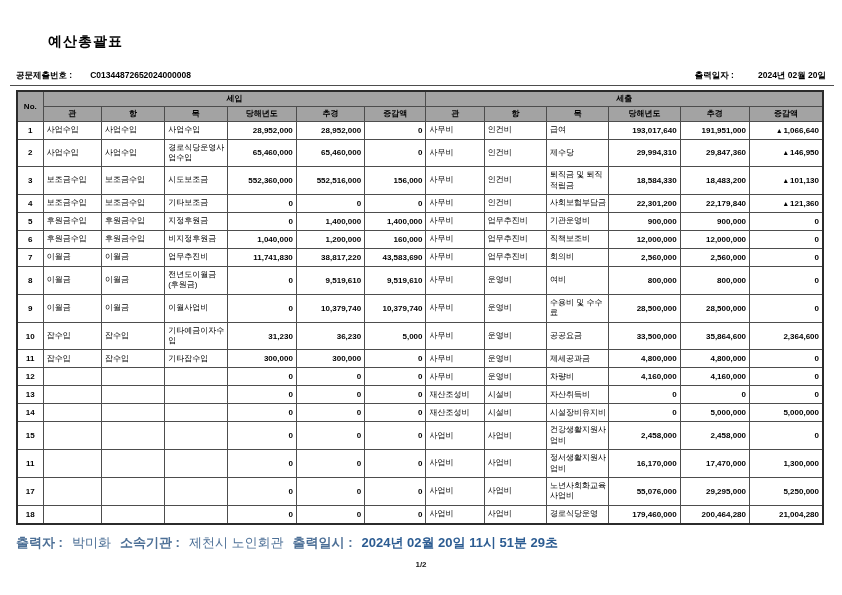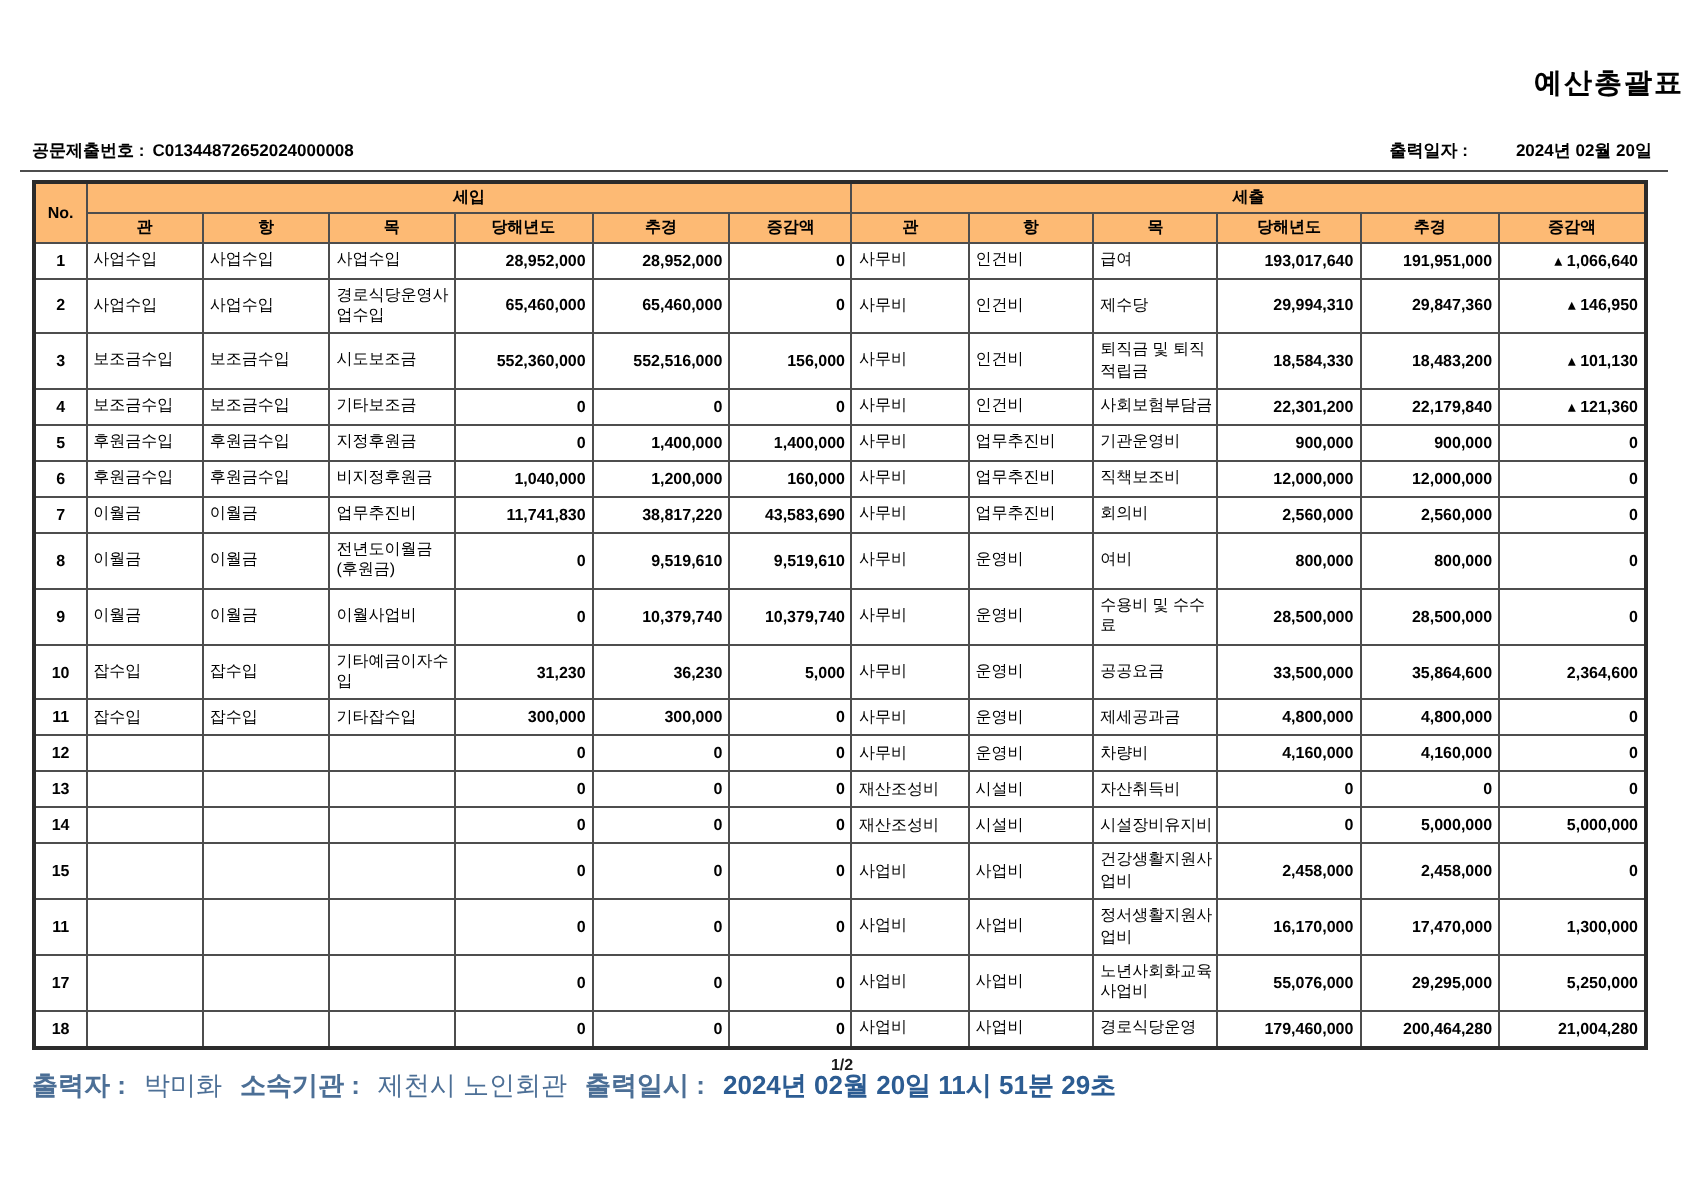--- a/index.html
+++ b/index.html
@@ -8,72 +8,73 @@
     width: 842px; height: 595px;
     font-family: "Liberation Sans", "DejaVu Sans", sans-serif;
     color: #000;
     position: relative;
     overflow: hidden;
   }
   .page { position: absolute; inset: 0; }
 
   .doc-title {
     position: absolute; top: 33px; left: 0; right: 0;
-    text-align: right;
+    text-align: left;
     font-size: 14px; font-weight: bold;
     letter-spacing: 1px;
+    padding-left: 48px;
   }
 
   .meta-row {
     position: absolute; top: 70px; left: 16px; right: 16px;
     display: flex; justify-content: space-between;
     font-size: 8.5px; font-weight: bold;
   }
-  .meta-left, .meta-right { display: flex; gap: 4px; align-items: baseline; }
+  .meta-left, .meta-right { display: flex; gap: 18px; align-items: baseline; }
   .meta-right { gap: 24px; }
 
   .meta-rule {
     position: absolute; top: 85px; left: 10px; right: 8px;
     border-bottom: 1.4px solid #4d4d4d;
   }
 
   table.budget {
     position: absolute; top: 90px; left: 16px;
     border-collapse: collapse; table-layout: fixed;
     width: 808px;
     font-size: 8px;
   }
   table.budget th, table.budget td {
     border: 1px solid #4d4d4d;
     overflow: hidden;
   }
   table.budget { border: 2px solid #2b2b2b; }
   table.budget th {
-    background: #fdba74;
+    background: #a3a3a3;
     font-weight: bold;
     height: 15px;
     text-align: center;
     font-size: 8px;
   }
   td.no { text-align: center; font-weight: bold; padding: 4px 1px; }
   td.txt { text-align: left; padding: 3px 2px 3px 3px; word-break: break-all; line-height: 1.3; }
   td.num { text-align: right; font-weight: bold; padding: 3px 3px 3px 1px; white-space: nowrap; }
   td.sep, th.sep { border-left: 2px solid #2b2b2b; }
 
   .footer-line {
     position: absolute; top: 534px; left: 16px;
     font-size: 13px; color: #4c6f96;
     display: flex; gap: 9px; align-items: baseline;
   }
   .footer-line .f-label { font-weight: bold; color: #4c6f96; }
   .footer-line .f-value { color: #4c6f96; }
   .footer-line .f-datetime { font-weight: bold; color: #2c5c92; }
 
   .page-indicator {
-    position: absolute; top: 528px; left: 0; right: 0;
+    position: absolute; top: 560px; left: 0; right: 0;
     text-align: center;
     font-size: 8px; font-weight: bold; color: #1a1a1a;
   }
 </style>
 </head>
 <body>
 
 <div class="page">
 
   <div class="doc-title">예산총괄표</div>

